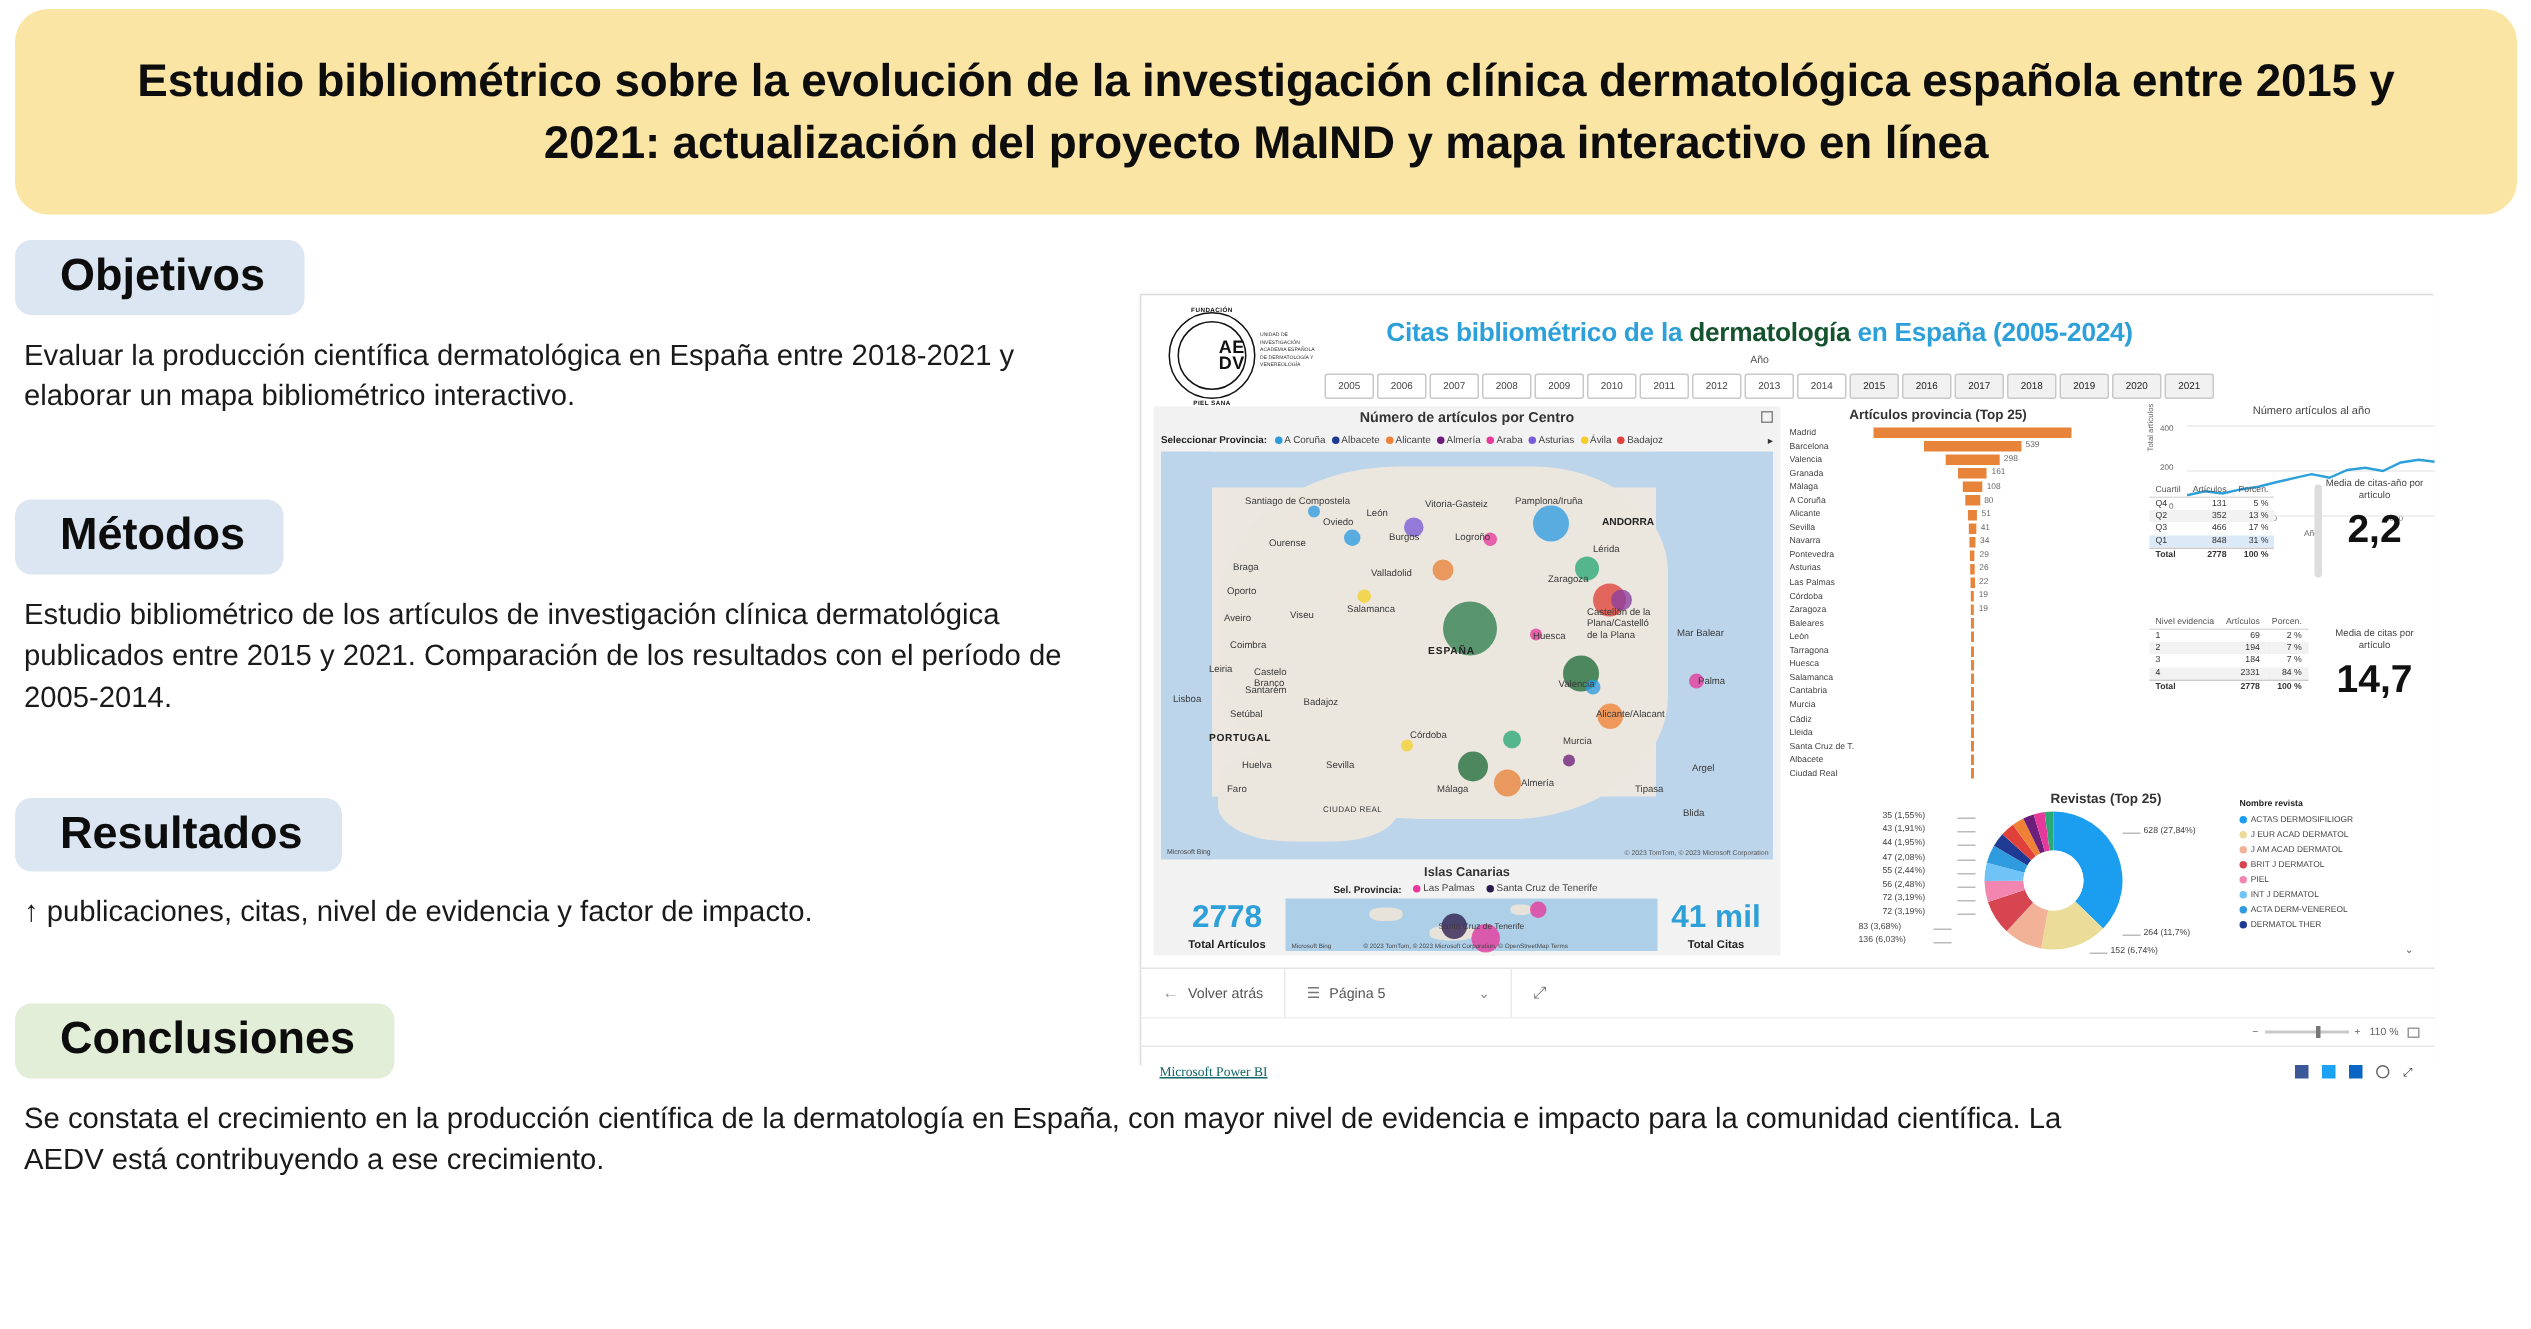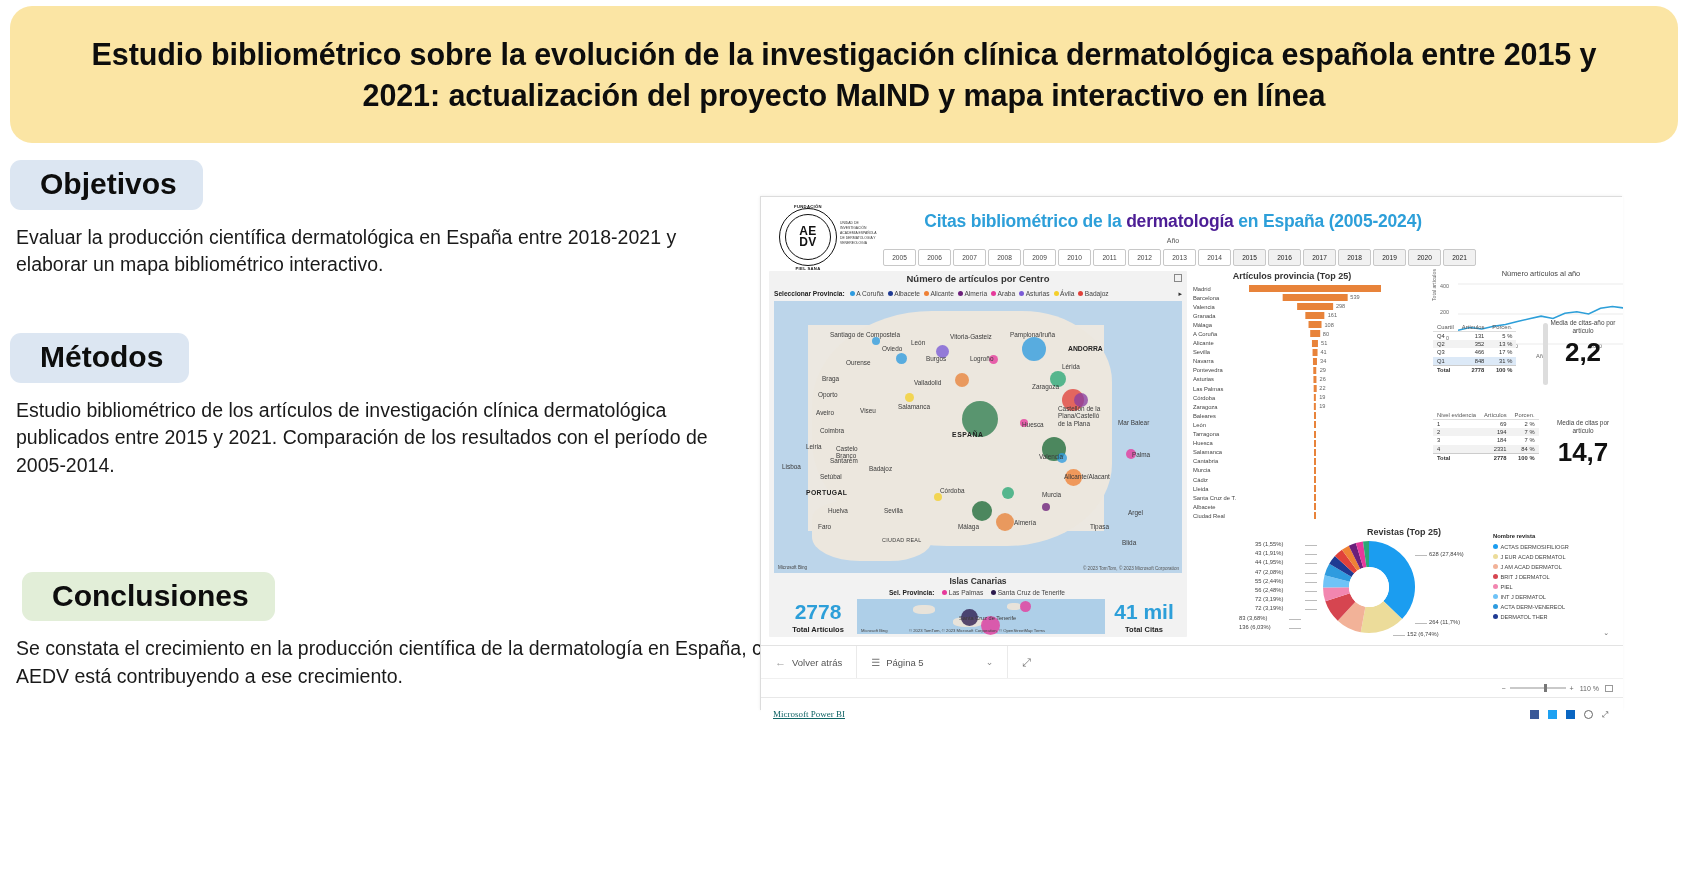--- a/index.html
+++ b/index.html
@@ -60,39 +60,39 @@
 
   
   .pbi-logo { position: absolute; left: 10px; top: 10px; width: 108px; height: 62px; }
   .logo-circle {
     position: absolute; left: 8px; top: 1px; width: 58px; height: 58px;
     border-radius: 50%; border: 1.6px solid #111;
   }
   .logo-inner {
     position: absolute; left: 5px; top: 5px; right: 5px; bottom: 5px;
     border-radius: 50%; border: 1.1px solid #111;
-    display: flex; flex-direction: column; align-items: center; justify-content: center;
+    display: flex; flex-direction: column; align-items: flex-end; justify-content: center;
     font-weight: bold; font-size: 12px; line-height: 0.93; color: #111; letter-spacing: 0.4px;
   }
   .logo-arc-top, .logo-arc-bot {
     position: absolute; left: 8px; width: 58px; text-align: center;
     font-size: 4.2px; letter-spacing: 0.3px; color: #111; font-weight: bold;
   }
   .logo-arc-top { top: -3px; }
   .logo-arc-bot { top: 59px; }
   .logo-side {
     position: absolute; left: 69px; top: 14px; width: 40px;
     font-size: 3.4px; line-height: 1.45; color: #333;
   }
   .pbi-title {
     position: absolute; left: 132px; top: 14px; width: 560px;
     text-align: center; font-size: 17.5px; color: #2d9fd9; font-weight: bold;
     letter-spacing: -0.2px;
   }
-  .pbi-title b { color: #4c1d95; }
+  .pbi-title b { color: #14532d; }
   .slicer-label {
     position: absolute; left: 132px; top: 40px; width: 560px;
     text-align: center; font-size: 7px; color: #555;
   }
   .year-row {
     position: absolute; left: 122px; top: 52px;
     display: flex; gap: 2px;
   }
   .year-btn {
     width: 33px; height: 17px;
@@ -227,25 +227,31 @@
 
     <div class="sec-block">
       <div style="padding-left:10px;">
         <span class="sec-badge badge-blue">Métodos</span>
       </div>
       <div class="sec-body">Estudio bibliométrico de los artículos de investigación clínica dermatológica publicados entre 2015 y 2021. Comparación de los resultados con el período de 2005-2014.</div>
     </div>
 
     <div class="gap-2"></div>
 
+    <div class="sec-block">
+      <div style="padding-left:10px;">
+        <span class="sec-badge badge-blue">Resultados</span>
+      </div>
+      <div class="sec-body">↑ publicaciones, citas, nivel de evidencia y factor de impacto.</div>
+    </div>
 
     <div class="gap-3"></div>
 
     <div class="sec-block">
-      <div style="padding-left:22px;">
+      <div style="padding-left:10px;">
         <span class="sec-badge badge-green">Conclusiones</span>
       </div>
       <div class="sec-body" style="width:1400px;">Se constata el crecimiento en la producción científica de la dermatología en España, con mayor nivel de evidencia e impacto para la comunidad científica. La AEDV está contribuyendo a ese crecimiento.</div>
     </div>
 
   </div>
 
   <div class="pbi">
     <div class="pbi-canvas">
 

